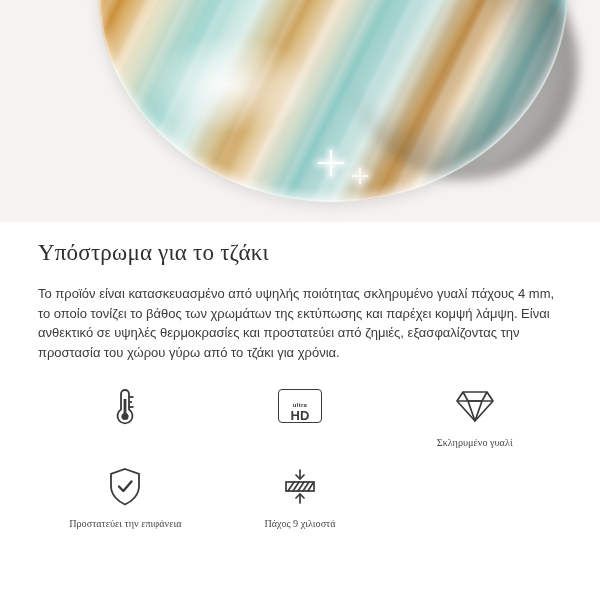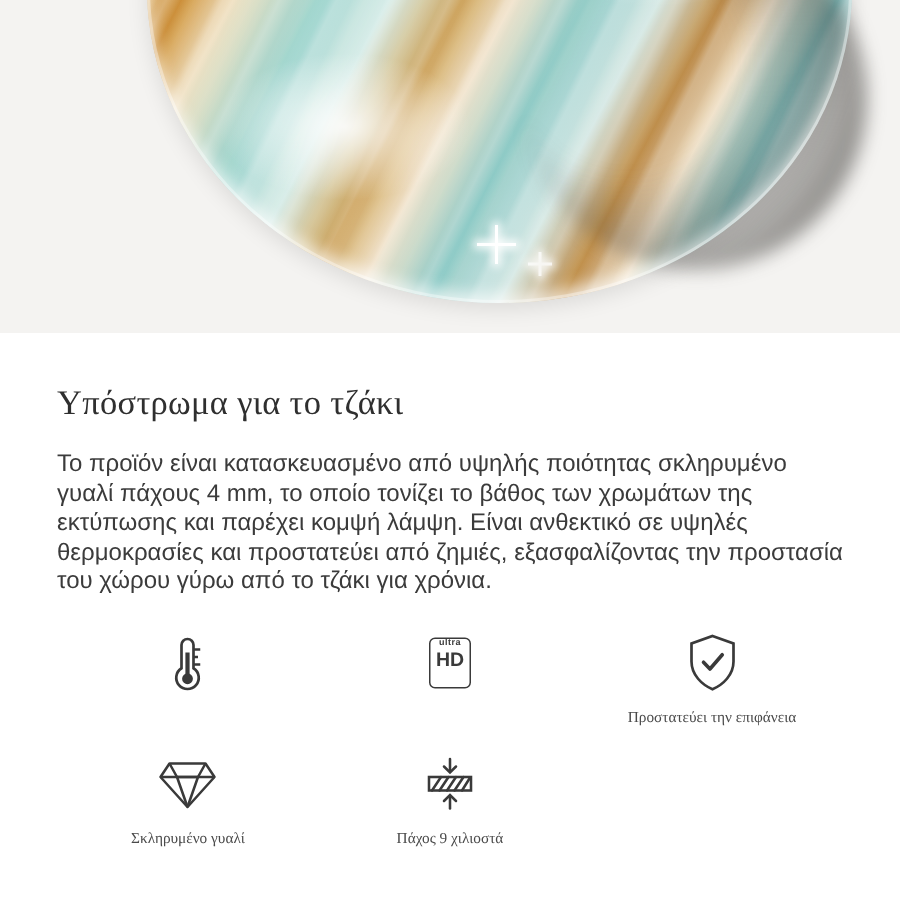--- a/index.html
+++ b/index.html
@@ -104,38 +104,38 @@
     box-shadow: 0 0 6px 2px rgba(255,255,255,0.9);
   }
   .sparkle::before { left: 50%; top: 0; width: 2px; height: 100%; transform: translateX(-50%); }
   .sparkle::after  { top: 50%; left: 0; height: 2px; width: 100%; transform: translateY(-50%); }
   .sp1 { left: 318px; top: 150px; }
   .sp2 { left: 352px; top: 168px; width: 16px; height: 16px; opacity: .85; }
 
   
   .content {
     position: absolute;
-    top: 234px; left: 0;
+    top: 218px; left: 0;
     width: 600px;
     padding: 20px 38px 0 38px;
   }
   .headline {
     font-family: "Liberation Serif", serif;
     font-size: 23px;
     line-height: 30px;
     color: #2f2f2f;
     font-weight: 400;
     letter-spacing: .2px;
     margin-bottom: 16px;
   }
   .headline .l2 { display: block; }
 
   .body-copy {
     font-family: "Liberation Sans", sans-serif;
-    font-size: 16px;
+    font-size: 13px;
     line-height: 19.5px;
     color: #3b3b3b;
     max-width: 528px;
     margin-bottom: 22px;
   }
 
   
   .features {
     display: grid;
     grid-template-columns: repeat(3, 1fr);
@@ -154,27 +154,27 @@
     justify-content: center;
     margin-bottom: 8px;
   }
   .feature .cap {
     font-family: "Liberation Serif", serif;
     font-size: 10.2px;
     color: #4a4a4a;
     line-height: 13px;
   }
   .ultrahd {
-    width: 28px; height: 34px;
+    width: 44px; height: 34px;
     border: 1.6px solid #3a3a3a;
     border-radius: 4px;
     display: flex;
     flex-direction: column;
     align-items: center;
-    justify-content: flex-start;
+    justify-content: flex-end;
     line-height: 1;
   }
   .ultrahd .u {
     font-size: 6px;
     letter-spacing: .3px;
     color: #3a3a3a;
     font-family: "Liberation Sans", sans-serif;
     font-weight: 700;
   }
   .ultrahd .hd {
@@ -228,39 +228,39 @@
         <div class="ico">
           <div class="ultrahd">
             <span class="u">ultra</span>
             <span class="hd">HD</span>
           </div>
         </div>
       </div>
 
       <div class="feature">
         <div class="ico">
-          <svg width="34" height="40" viewBox="0 0 34 40">
-            <path d="M17 2 L31 7 V19 C31 28 24 34.5 17 37.5 C10 34.5 3 28 3 19 V7 Z" fill="none" stroke="#3a3a3a" stroke-width="1.8"></path>
-            <path d="M11 19.5 L15.3 24 L23.5 14.5" fill="none" stroke="#3a3a3a" stroke-width="2.4" stroke-linecap="round" stroke-linejoin="round"></path>
-          </svg>
-        </div>
-        <div class="cap">Προστατεύει την επιφάνεια</div>
-      </div>
-
-      <div class="feature">
-        <div class="ico">
           <svg width="40" height="36" viewBox="0 0 40 36" fill="none" stroke="#3a3a3a" stroke-width="1.7" stroke-linejoin="round">
             <path d="M8 4 H32 L38 13 L20 33 L2 13 Z"></path>
             <path d="M2 13 H38"></path>
             <path d="M8 4 L13 13 L20 33"></path>
             <path d="M32 4 L27 13 L20 33"></path>
             <path d="M13 13 H27"></path>
           </svg>
         </div>
         <div class="cap">Σκληρυμένο γυαλί</div>
+      </div>
+
+      <div class="feature">
+        <div class="ico">
+          <svg width="34" height="40" viewBox="0 0 34 40">
+            <path d="M17 2 L31 7 V19 C31 28 24 34.5 17 37.5 C10 34.5 3 28 3 19 V7 Z" fill="none" stroke="#3a3a3a" stroke-width="1.8"></path>
+            <path d="M11 19.5 L15.3 24 L23.5 14.5" fill="none" stroke="#3a3a3a" stroke-width="2.4" stroke-linecap="round" stroke-linejoin="round"></path>
+          </svg>
+        </div>
+        <div class="cap">Προστατεύει την επιφάνεια</div>
       </div>
 
 
       <div class="feature">
         <div class="ico">
           <svg width="40" height="38" viewBox="0 0 40 38" fill="none" stroke="#3a3a3a" stroke-width="1.7" stroke-linecap="round">
             <path d="M20 2 V10"></path>
             <path d="M16 7 L20 11 L24 7"></path>
             <rect x="6" y="14" width="28" height="9" stroke="#3a3a3a"></rect>
             <path d="M8 23 L14 14 M13 23 L19 14 M18 23 L24 14 M23 23 L29 14 M28 23 L33 15"></path>

